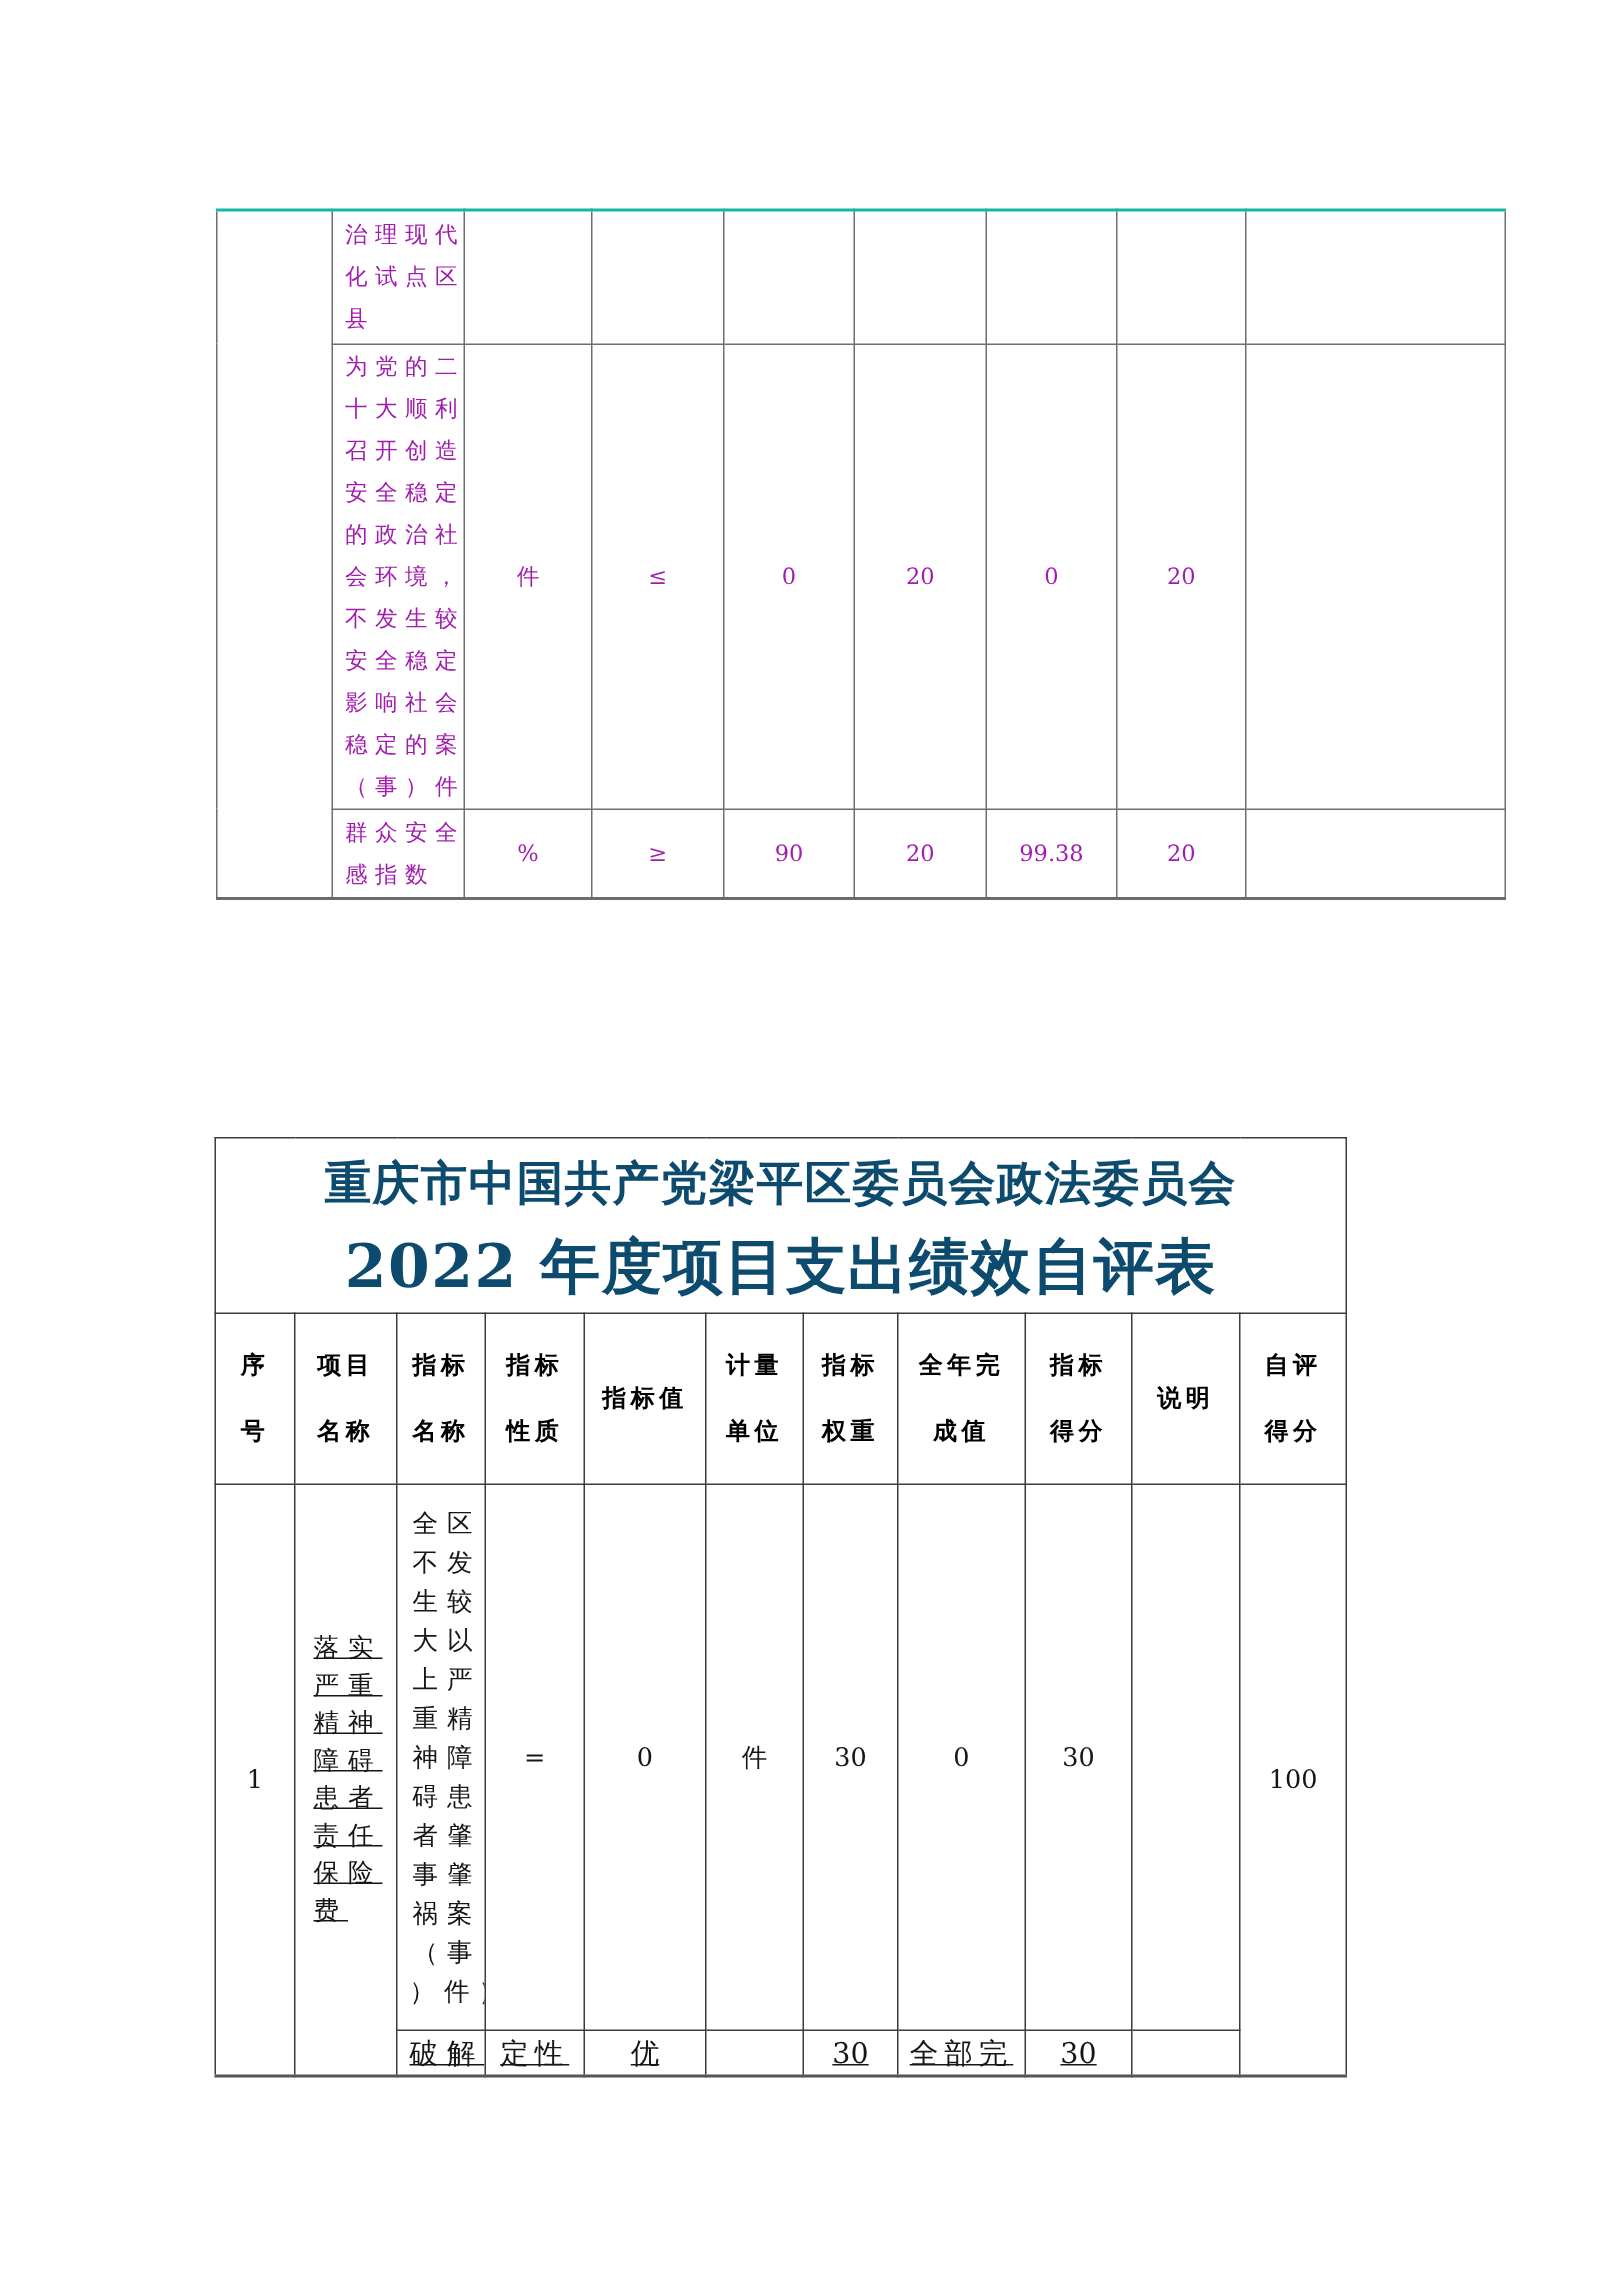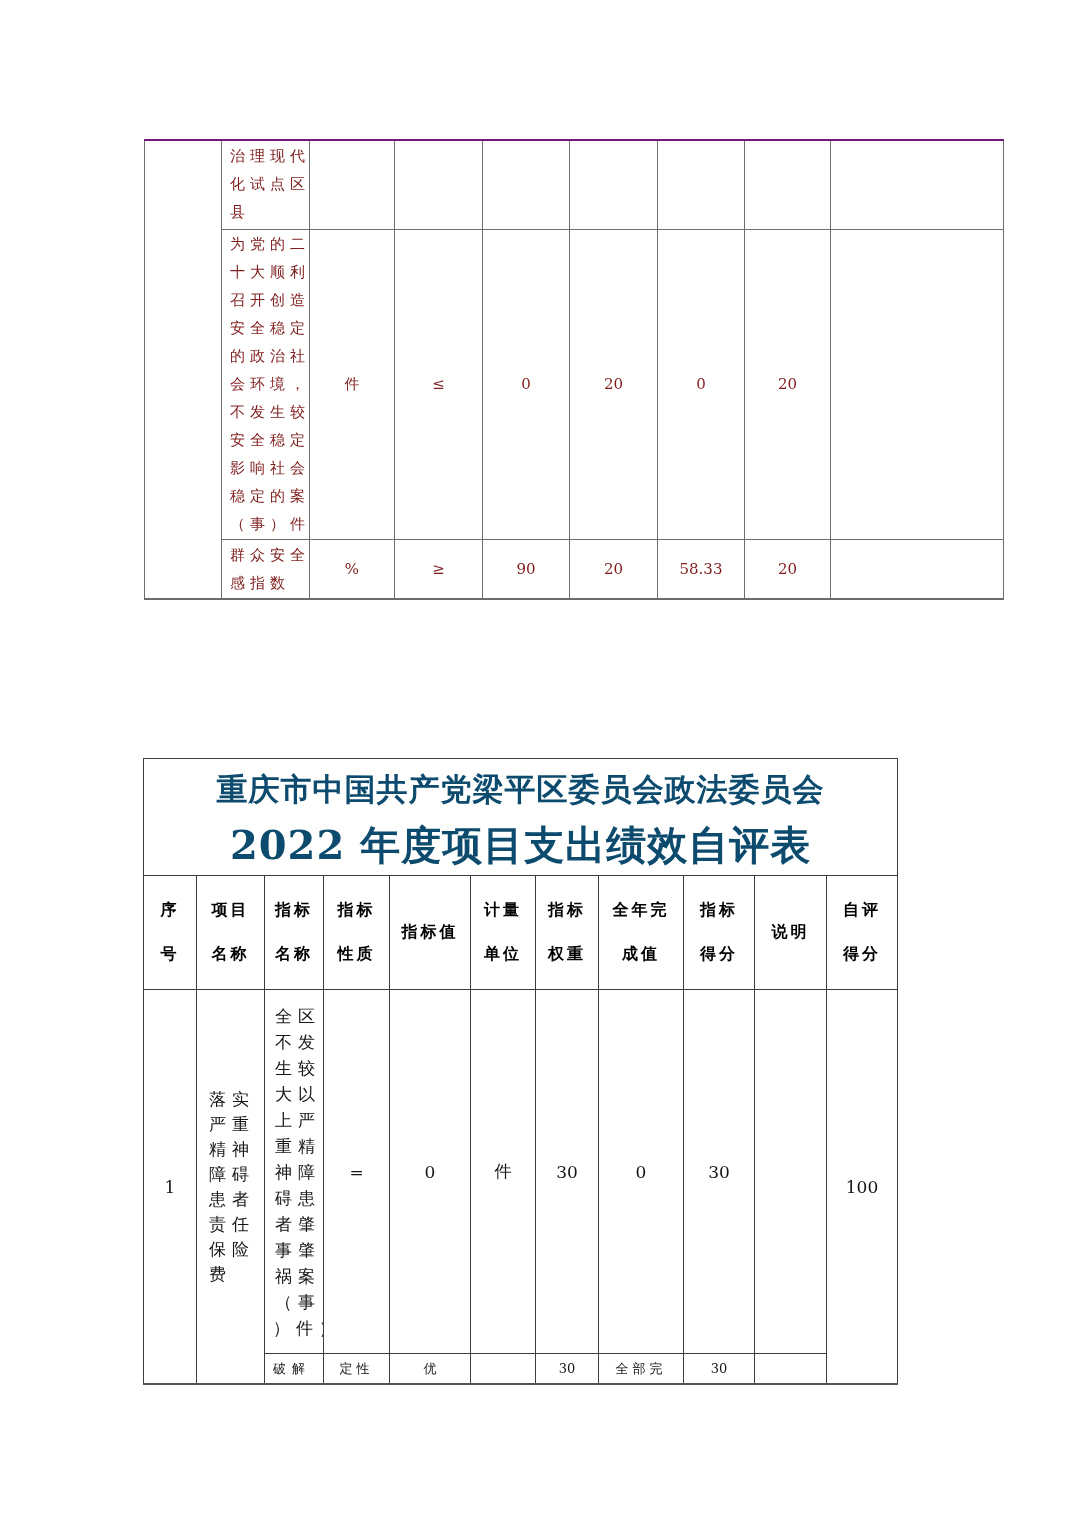--- a/index.html
+++ b/index.html
@@ -5,22 +5,22 @@
   html, body { margin:0; padding:0; }
   body {
     width:1074px; height:1520px; position:relative; background:#ffffff;
     font-family:"DejaVu Serif","Liberation Serif",serif;
     -webkit-font-smoothing:antialiased;
   }
   table.tbl { border-collapse:collapse; table-layout:fixed; position:absolute; }
   table.tbl td { padding:0; vertical-align:middle; text-align:center; overflow:hidden; }
 
   
-  #topTable { left:144px; top:139px; width:859px; color:#7f1d1d; font-size:15px;
-              border-top:2px solid #701a75; border-bottom:2px solid #6b6b6b; }
+  #topTable { left:144px; top:139px; width:859px; color:#a21caf; font-size:15px;
+              border-top:2px solid #14b8a6; border-bottom:2px solid #6b6b6b; }
   #topTable td { border:1px solid #6e6e6e; }
   #topTable .ind div { text-align:left; padding-left:8px; letter-spacing:5px;
                        line-height:28px; white-space:nowrap; }
   #topTable .va-top { vertical-align:top; }
   #topTable .va-top div:first-child { padding-top:1px; }
 
   
   #bottomTable { left:143px; top:758px; width:754px; color:#161616; font-size:17px;
                  border:1px solid #3c3c3c; border-bottom:2px solid #555555; }
   #bottomTable td { border:1px solid #3c3c3c; }
@@ -30,23 +30,23 @@
   .title-l1 { font-size:31px; }
   .title-l2 { font-size:40px; }
 
   .hwrap { display:flex; flex-direction:column; justify-content:space-evenly;
            height:112px; font-family:"DejaVu Sans","Liberation Sans",sans-serif;
            font-weight:bold; font-size:16px; color:#000; letter-spacing:3px; }
 
   .bt-ind div  { text-align:center; padding-left:8px;  letter-spacing:6px;
                  line-height:26px; white-space:nowrap; }
   .bt-proj div { text-align:left; padding-left:12px; letter-spacing:6px;
-                 line-height:25px; white-space:nowrap; }
-
-  .cut-row td { height:29px; line-height:20px; font-size:13px; }
+                 line-height:25px; white-space:nowrap;text-decoration:underline; }
+
+  .cut-row td { height:29px; line-height:20px; font-size:19px;text-decoration:underline; }
   .cut-row .left { text-align:left; padding-left:8px; }
   .ls4 { letter-spacing:4px;margin-top:36px; }
   .ls6 { letter-spacing:6px; }
 </style>
 </head>
 <body>
 
 <table class="tbl" id="topTable">
   <colgroup>
     <col style="width:77px">
@@ -99,21 +99,21 @@
   </tr>
   <tr style="height:60px">
     <td class="ind">
           <div>群众安全</div>
           <div>感指数</div>
         </td>
     <td>%</td>
     <td>≥</td>
     <td>90</td>
     <td>20</td>
-    <td>58.33</td>
+    <td>99.38</td>
     <td>20</td>
     <td></td>
   </tr>
 </tbody>
   </table>
 
 <table class="tbl" id="bottomTable">
   <colgroup>
     <col style="width:53px">
       <col style="width:68px">

